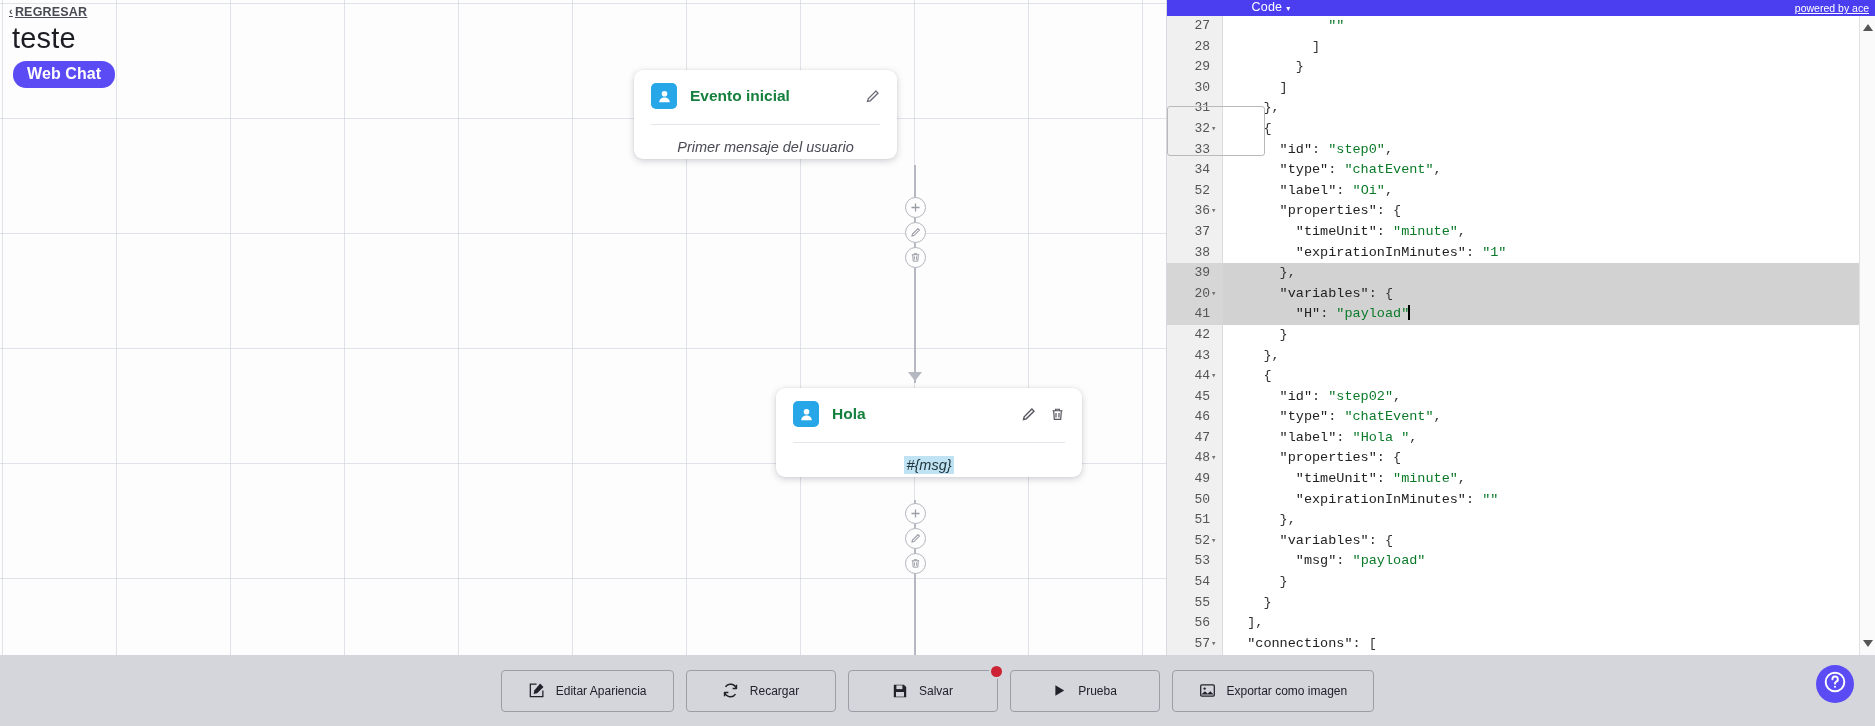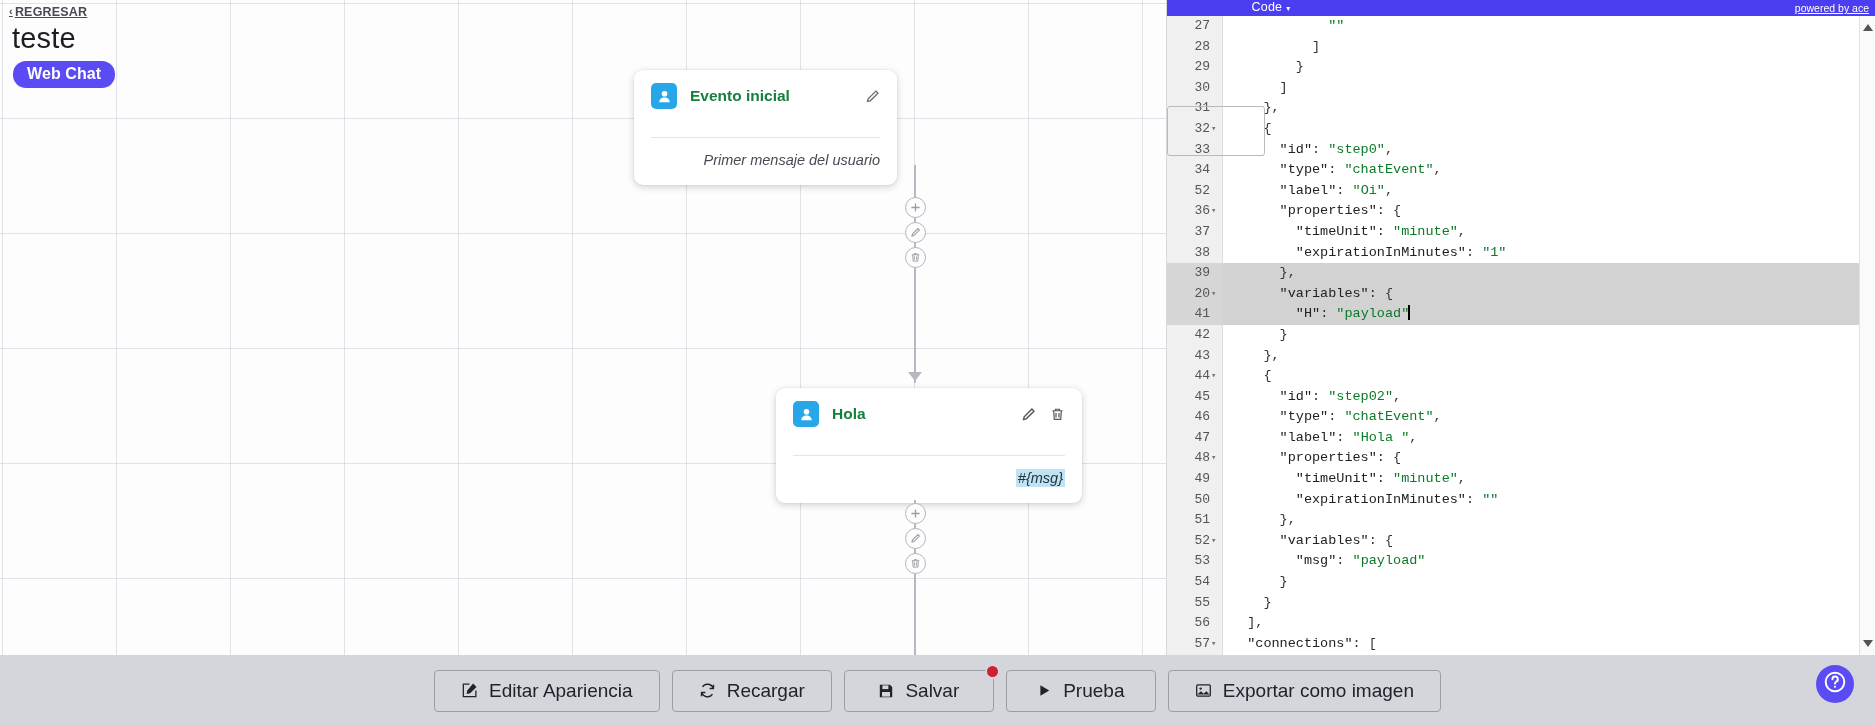--- a/index.html
+++ b/index.html
@@ -63,23 +63,23 @@
     background: #27a7e7; flex: none;
     display: flex; align-items: center; justify-content: center;
   }
   .node-title {
     font-size: 15.5px; font-weight: 700; color: #15803d;
     flex: 1; white-space: nowrap; overflow: hidden;
   }
   .node-acts { display: flex; align-items: center; gap: 14px; }
   .node-acts svg { display: block; cursor: pointer; }
   .node-body {
-    margin: 17px 17px; padding: 14px 0 0;
+    margin: 4px 17px; padding: 14px 0 0;
     border-top: 1px solid #e3e5ea;
-    text-align: right;
+    text-align: center;
     font-size: 14.5px; font-style: italic; color: #4a4a55;
   }
   .node-body.ph { color: #3c3c48; }
   .var-chip {
     background: #bfe3f2; color: #21333c;
     padding: 1px 2px; font-style: italic;
   }
 
   
   .conn-line {
@@ -181,21 +181,21 @@
     display: flex; align-items: center; justify-content: center; gap: 12px;
   }
   .tb {
     position: relative;
     height: 42px; min-width: 150px;
     background: transparent;
     border: 1px solid #9b9ea6;
     border-radius: 4px;
     display: flex; align-items: center; justify-content: center; gap: 11px;
     padding: 0 26px;
-    font-size: 19px; color: #22222b;
+    font-size: 12px; color: #22222b;
     cursor: pointer;
   }
   .tb.primary {
     background: #4b3ef0; border-color: #4b3ef0;
     color: #fff; font-weight: 700;
   }
   .tb svg { display: block; flex: none; }
   .dot-badge {
     position: absolute; right: -7px; top: -7px;
     width: 15px; height: 15px; border-radius: 50%;

